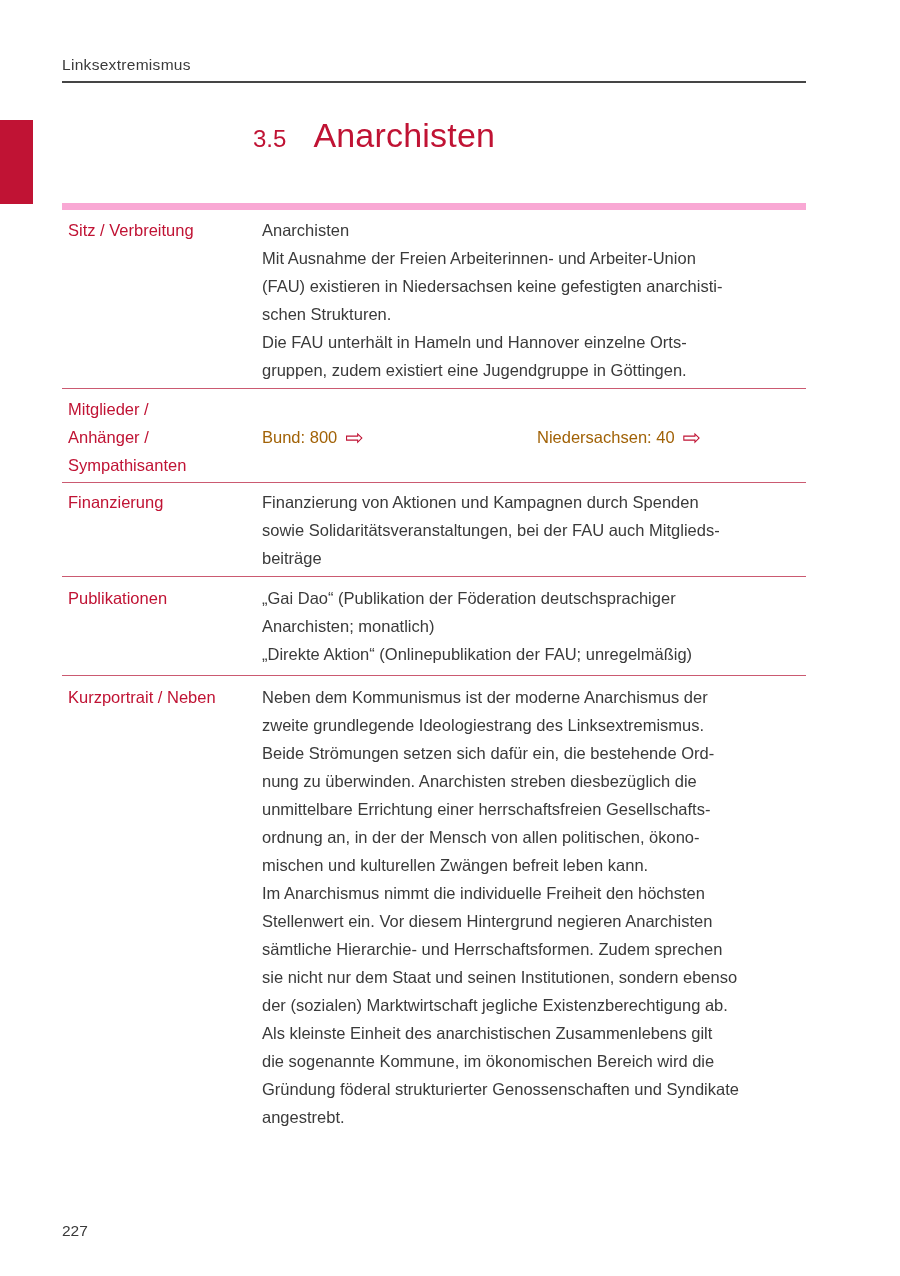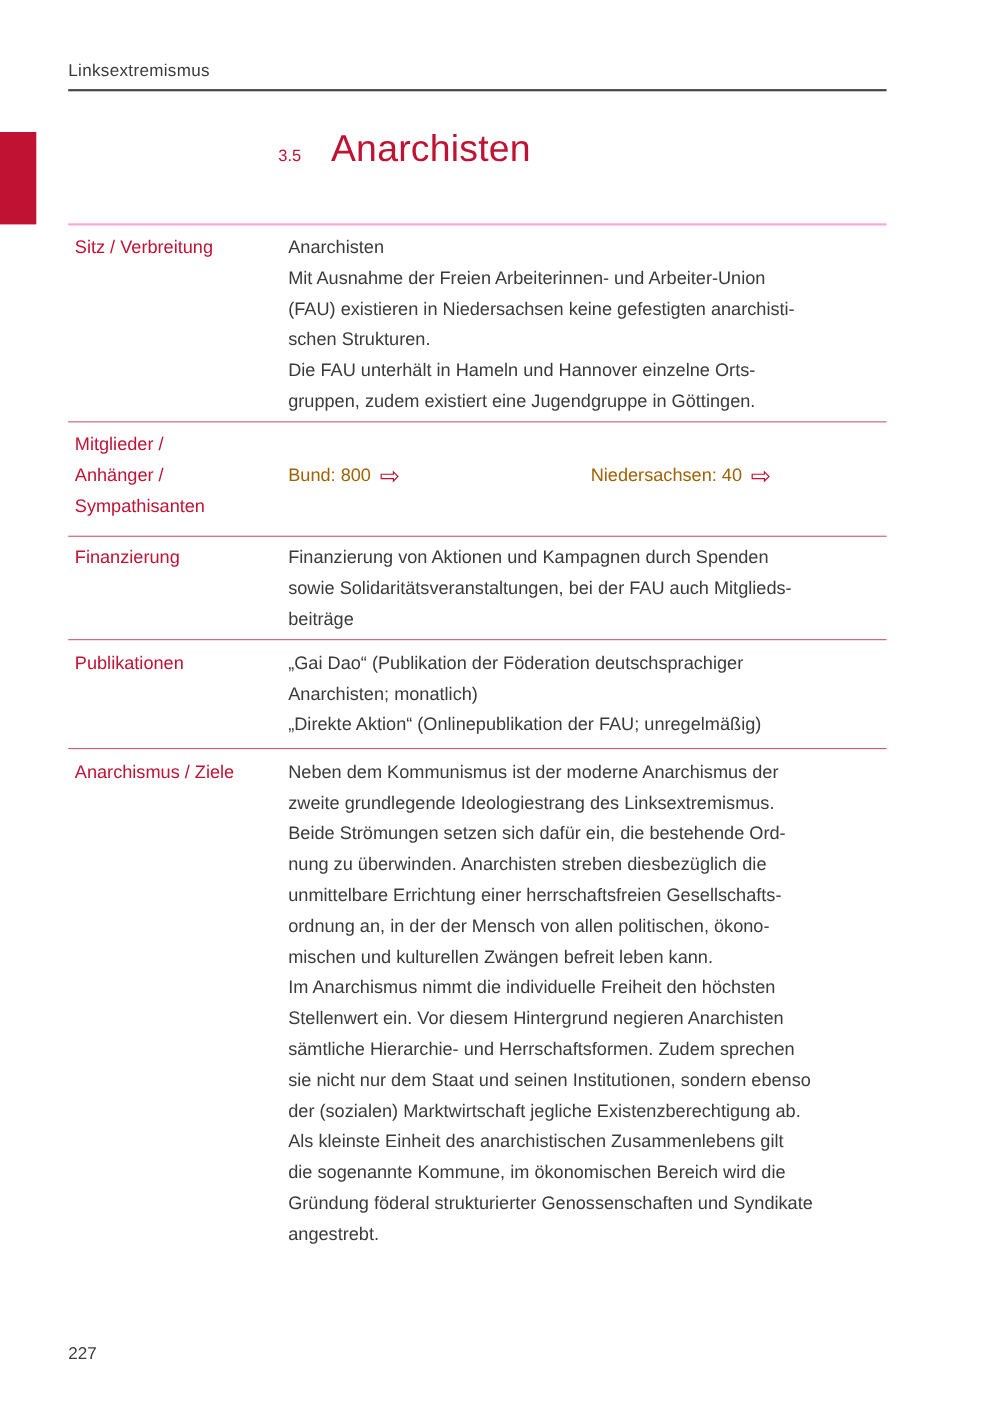--- a/index.html
+++ b/index.html
@@ -16,34 +16,34 @@
     background:#454545;
   }
   .chapter-bar {
     position:absolute; left:0; top:120px; width:33px; height:84px;
     background:#c01334;
   }
   .title-block {
     position:absolute; left:253px; top:116px;
     display:flex; align-items:baseline; gap:27px; color:#c01334;
   }
-  .title-num { font-size:15px; }
+  .title-num { font-size:24px; }
   .title-text { font-size:34px; letter-spacing:0.2px; }
 
   .info-table {
     position:absolute; left:62px; top:203px; width:744px;
-    border-top:2px solid #f9a8d4;
+    border-top:7px solid #f9a8d4;
   }
   .row {
     display:grid; grid-template-columns:200px 560px;
     border-bottom:1px solid #cb5a71;
   }
   .row:last-child { border-bottom:none; }
   .row-sitz         { padding:6px 0 4px; }
-  .row-mitglieder   { padding:6px 0 13px; }
+  .row-mitglieder   { padding:6px 0 3px; }
   .row-publikationen{ padding:7px 0 7px; }
   .row-finanzierung { padding:5px 0 4px; }
   .row-kurzportrait { padding:7px 0 14px; }
   .cell-label {
     color:#c01334; font-size:16.5px; line-height:28px;
     padding-left:6px; white-space:pre-line;
   }
   .cell-content {
     color:#3a3a3a; font-size:16.5px; line-height:28px;
     white-space:pre-line;
@@ -112,21 +112,21 @@
     </div>
 
     <div class="row row-publikationen">
       <div class="cell-label">Publikationen</div>
       <div class="cell-content">„Gai Dao“ (Publikation der Föderation deutschsprachiger
 Anarchisten; monatlich)
 „Direkte Aktion“ (Onlinepublikation der FAU; unregelmäßig)</div>
     </div>
 
     <div class="row row-kurzportrait">
-      <div class="cell-label">Anarchismus / Ziele</div>
+      <div class="cell-label">Kurzportrait / Neben</div>
       <div class="cell-content">Neben dem Kommunismus ist der moderne Anarchismus der
 zweite grundlegende Ideologiestrang des Linksextremismus.
 Beide Strömungen setzen sich dafür ein, die bestehende Ord-
 nung zu überwinden. Anarchisten streben diesbezüglich die
 unmittelbare Errichtung einer herrschaftsfreien Gesellschafts-
 ordnung an, in der der Mensch von allen politischen, ökono-
 mischen und kulturellen Zwängen befreit leben kann.
 Im Anarchismus nimmt die individuelle Freiheit den höchsten
 Stellenwert ein. Vor diesem Hintergrund negieren Anarchisten
 sämtliche Hierarchie- und Herrschaftsformen. Zudem sprechen

